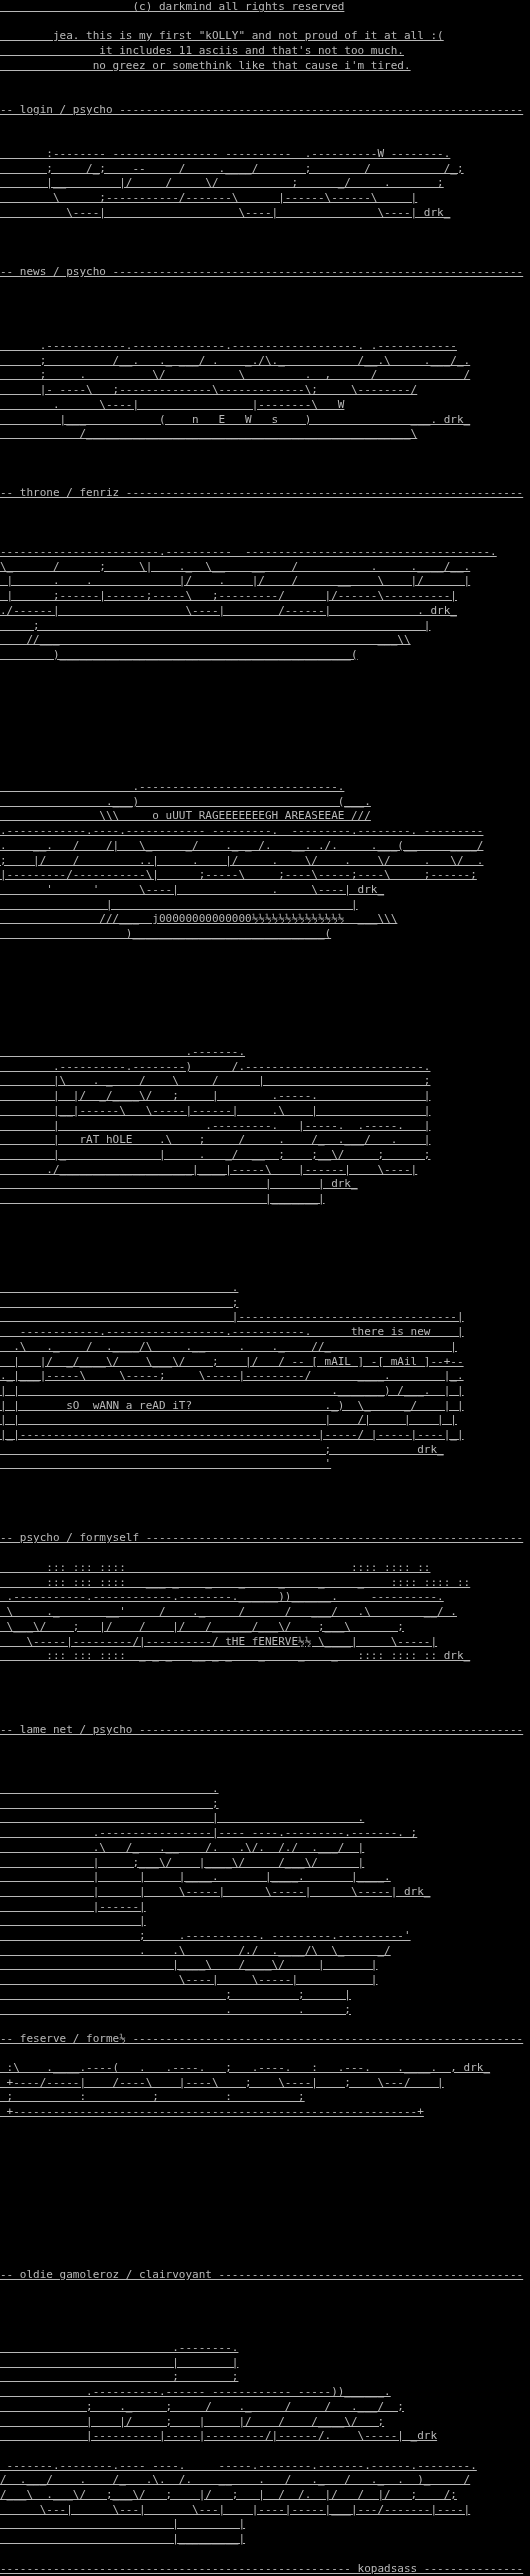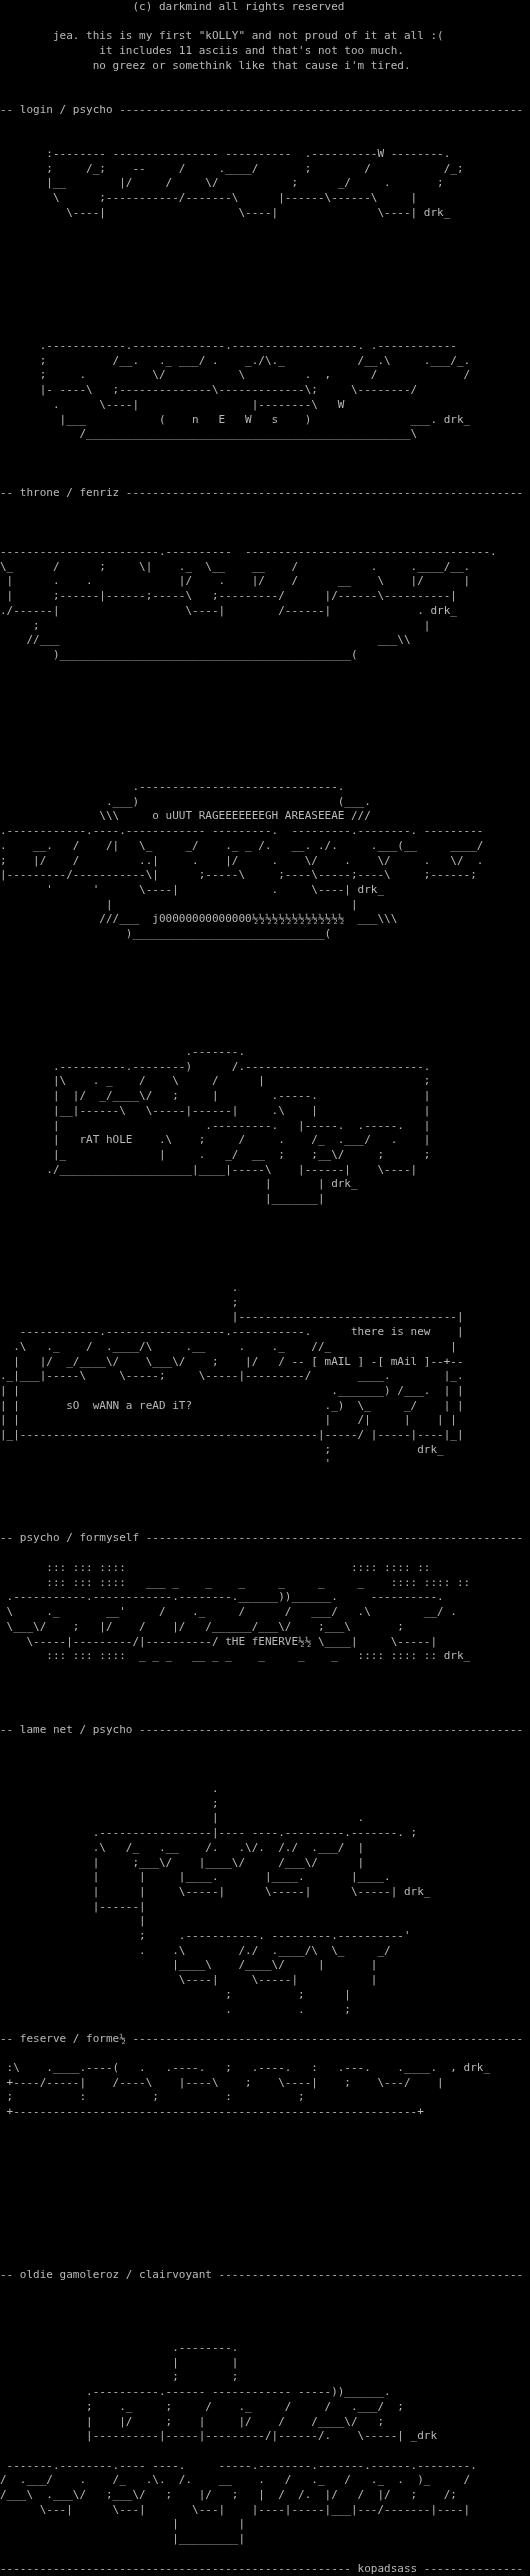--- a/index.html
+++ b/index.html
@@ -1,40 +1,41 @@
 <!DOCTYPE html>
 <html style="font-size:11.8px"><head>
 <meta charset="utf-8">
 <style>
   html,body{margin:0;padding:0;background:#000;}
   #page{position:relative;width:530px;height:2576px;background:#000;overflow:hidden;
         font-family:"DejaVu Sans Mono",monospace;}
   pre.txt{position:absolute;left:0;margin:0;
           font-family:"DejaVu Sans Mono",monospace;
           font-size:11px;line-height:14.7px;
-          color:#b8b8b8;white-space:pre;}
+          color:#b8b8b8;white-space:pre;text-decoration:underline;}
 </style>
 </head>
 <body>
 
 <div id="page">
 
   <pre class="txt" style="top:0px">                    (c) darkmind all rights reserved
 
         jea. this is my first "kOLLY" and not proud of it at all :(
                it includes 11 asciis and that's not too much.
               no greez or somethink like that cause i'm tired.</pre>
 
   <pre class="txt" style="top:103px">-- login / psycho -------------------------------------------------------------</pre>
   <pre class="txt" style="top:147px">       :-------- ---------------- ----------  .----------W --------.
        ;     /_;    --     /     .____/       ;        /           /_;
        |__        |/     /     \/           ;      _/     .       ;
         \      ;-----------/-------\      |------\------\     |
           \----|                    \----|               \----| drk_</pre>
 
+  <pre class="txt" style="top:265px">-- news / psycho --------------------------------------------------------------</pre>
   <pre class="txt" style="top:339px">      .------------.--------------.-------------------. .------------
       ;          /__.   ._ ___/ .    _./\._           /__.\     .___/_.
       ;     .          \/           \         .  ,      /             /
       |- ----\   ;--------------\-------------\;     \--------/
         .      \----|                 |--------\   W
          |___           (    n   E   W   s    )               ___. drk_
             /_________________________________________________\</pre>
 
   <pre class="txt" style="top:486px">-- throne / fenriz ------------------------------------------------------------</pre>
   <pre class="txt" style="top:545px">------------------------.----------  -------------------------------------.

